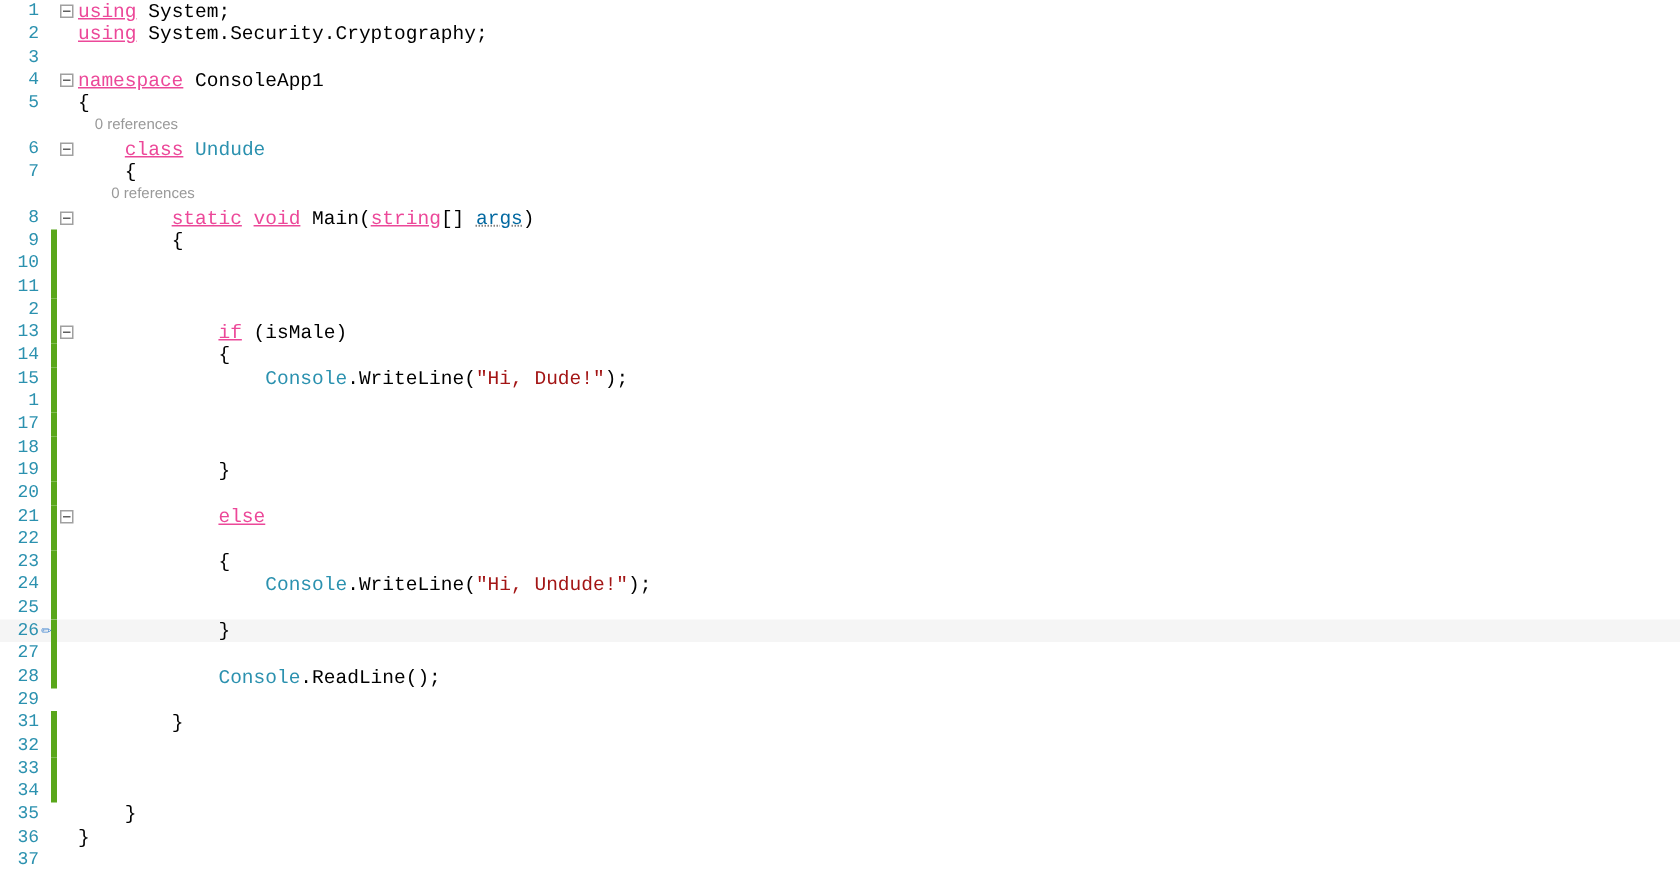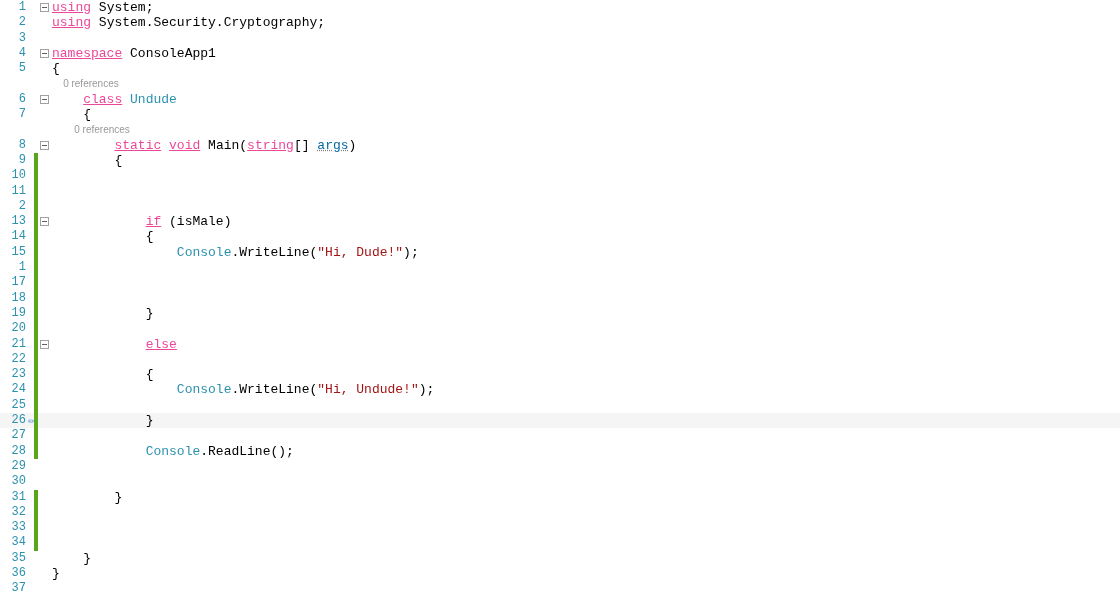--- a/index.html
+++ b/index.html
@@ -308,28 +308,20 @@
   </div>
 
   <div class="line">
       <div class="gutter-num">29</div>
       <div class="change-bar"></div>
       <div class="fold-col">
         <div class="fold-line"></div>
       </div>
       <div class="code"></div>
     </div>
-  <div class="line">
-      <div class="gutter-num">30</div>
-      <div class="change-bar"></div>
-      <div class="fold-col">
-        <div class="fold-line"></div>
-      </div>
-      <div class="code"></div>
-    </div>
 
   <div class="line">
     <div class="gutter-num">31</div>
     <div class="change-bar green"></div>
     <div class="fold-col">
         <div class="fold-line"></div>
       </div>
     <div class="code">        <span class="punct">}</span></div>
   </div>
 

